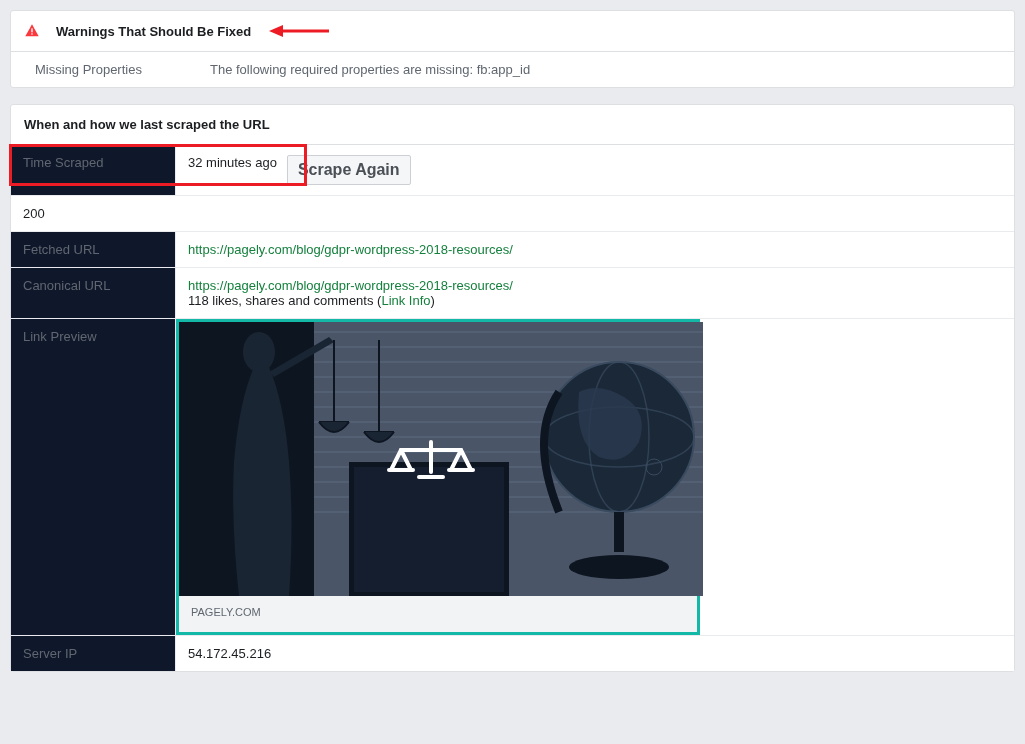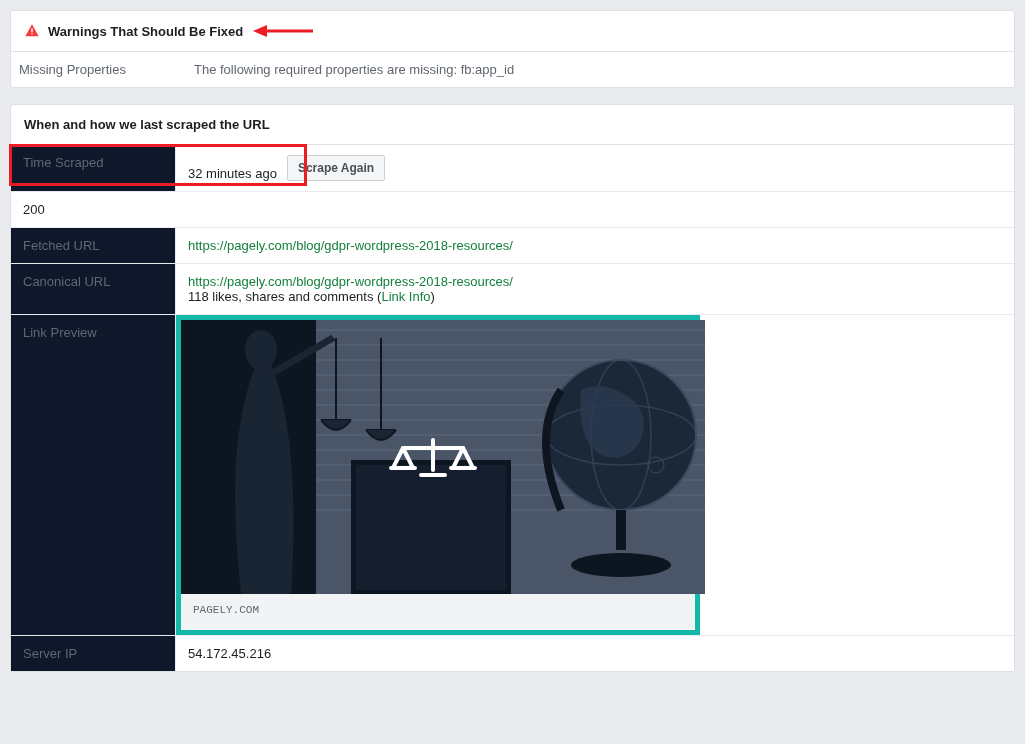--- a/index.html
+++ b/index.html
@@ -1,36 +1,36 @@
 <!DOCTYPE html>
 <html><head>
 <meta charset="utf-8">
 <style>
 * { box-sizing: border-box; margin: 0; padding: 0; }
 body { font-family: Helvetica, Arial, sans-serif; background: #e9ebee; font-size: 13px; color: #1c1e21; padding: 10px; }
 .panel { background: #fff; border: 1px solid #dddfe2; border-radius: 3px; margin-bottom: 16px; }
-.panel-header { padding: 12px 13px; border-bottom: 1px solid #dddfe2; display: flex; align-items: flex-end; }
+.panel-header { padding: 12px 13px; border-bottom: 1px solid #dddfe2; display: flex; align-items: flex-end; gap: 8px; }
 .panel-header-title { font-weight: bold; font-size: 13px; color: #1c1e21; }
 .warning-icon { width: 16px; height: 16px; margin-right: 8px; flex-shrink: 0; }
 .arrow-annotation { margin-left: 10px; }
 .row { display: flex; border-bottom: 1px solid #e9ebee; }
 .row:last-child { border-bottom: none; }
 .cell-label { width: 165px; padding: 10px 12px; color: #606770; background: #0f172a; border-right: 1px solid #e9ebee; font-size: 13px; }
 .cell-value { flex: 1; padding: 10px 12px; color: #1c1e21; background: #fff; font-size: 13px; }
 .cell-value a { color: #15803d; text-decoration: none; }
 .highlight-row { position: relative; }
 .highlight-box { position: absolute; top: -1px; left: -2px; width: 298px; height: 42px; border: 3px solid #ed1c24; pointer-events: none; z-index: 5; }
-.scrape-btn { background: #f5f6f7; border: 1px solid #ccd0d5; color: #4b4f56; font-size: 12px; font-weight: bold; padding: 5px 10px; border-radius: 2px; cursor: pointer; margin-left: 10px; font-family: inherit; }
-.time-scraped-value { display: inline-flex; align-items: flex-end; }
-.preview-card { width: 524px; border: 5px solid #14b8a6; font-family: Liberation Mono, monospace; }
+.scrape-btn { background: #f5f6f7; border: 1px solid #ccd0d5; color: #4b4f56; font-size: 16px; font-weight: bold; padding: 5px 10px; border-radius: 2px; cursor: pointer; margin-left: 10px; font-family: inherit; }
+.time-scraped-value { display: inline-flex; align-items: flex-start; }
+.preview-card { width: 524px; border: 3px solid #14b8a6; }
 .preview-image { width: 524px; height: 274px; background: #2a3545; position: relative; overflow: hidden; }
 .preview-meta { background: #f2f3f5; padding: 10px 12px; }
 .preview-domain { color: #606770; font-size: 11px; text-transform: uppercase; margin-bottom: 4px; }
 .preview-title { color: #1d2129; font-size: 16px; font-weight: bold; line-height: 20px; }
-.warnings-body { display: flex; padding: 10px 8px; }
+.warnings-body { display: flex; padding: 10px 24px; }
 .warnings-label { width: 175px; color: #606770; }
 .warnings-text { color: #606770; }
 </style>
 </head>
 <body>
 
 <div class="panel">
   <div class="panel-header">
     <svg class="warning-icon" viewBox="0 0 24 24">
       <path d="M12 2 L22 20 L2 20 Z" fill="#fa383e"></path>

